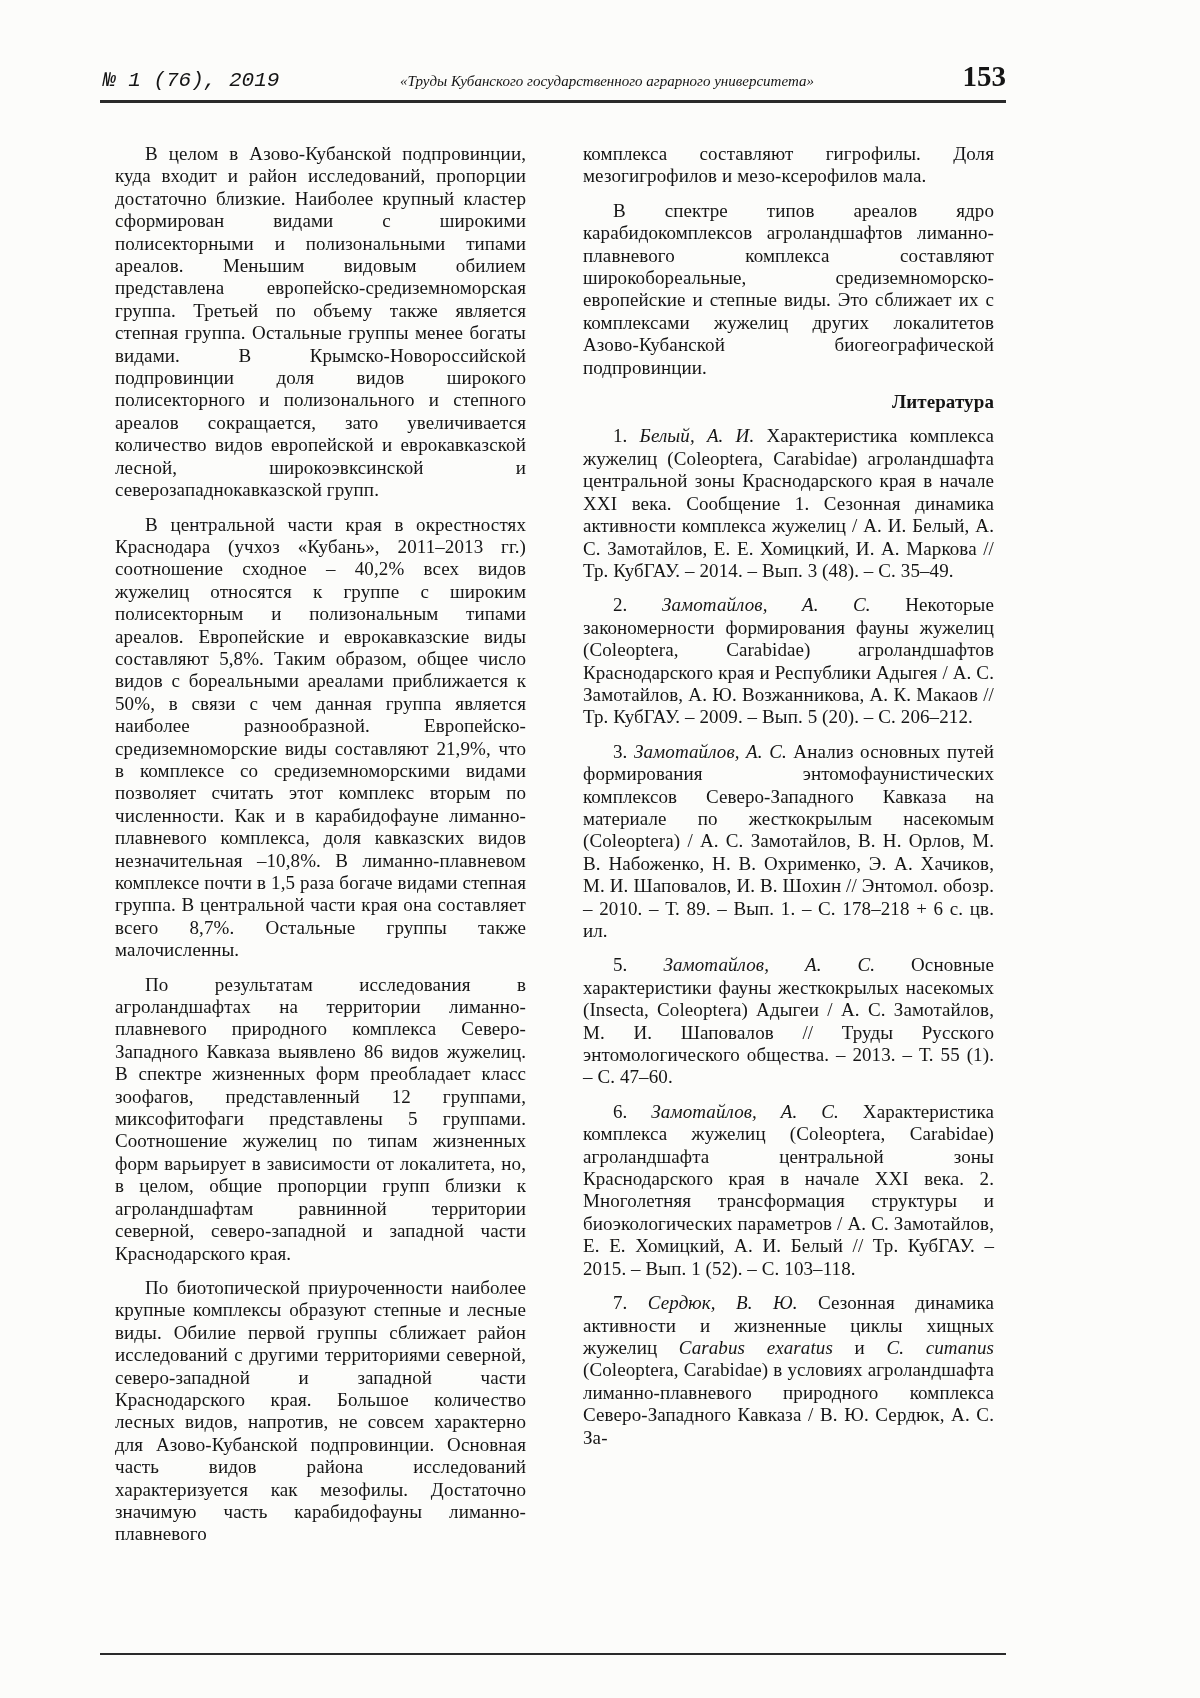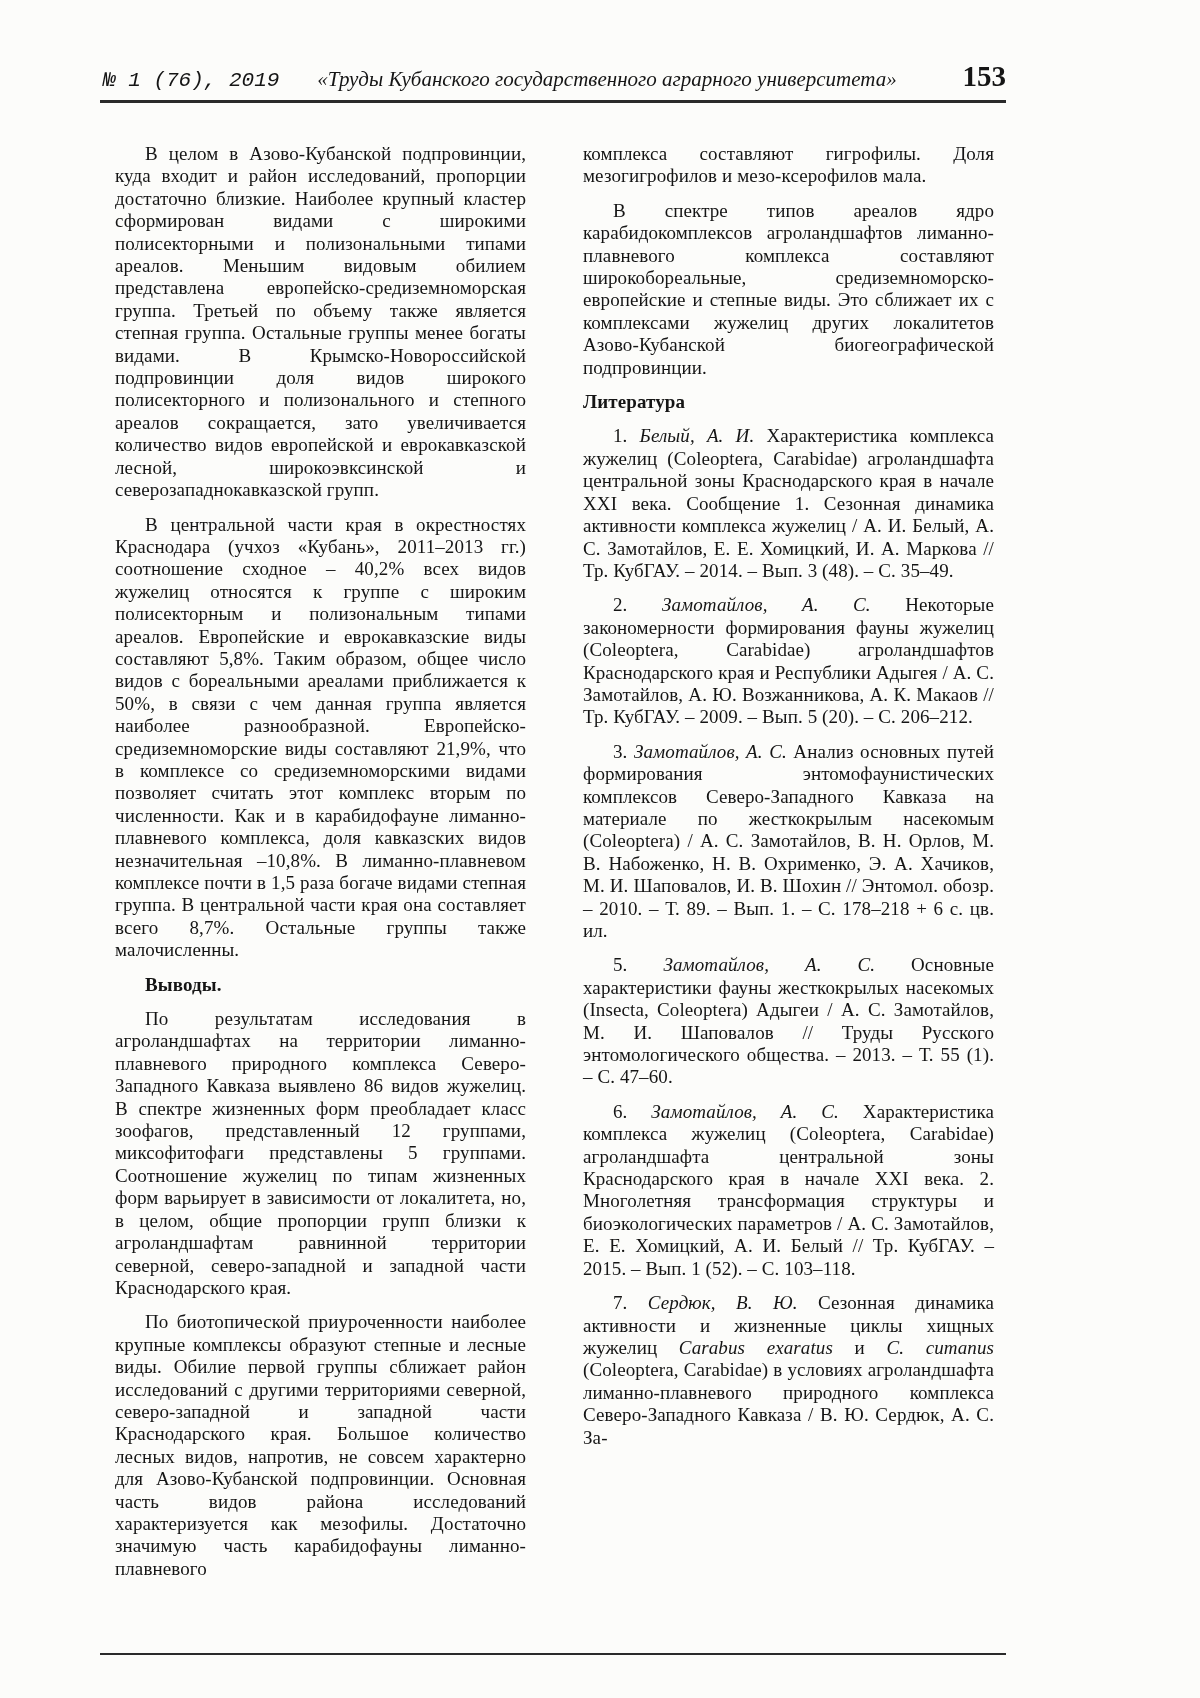--- a/index.html
+++ b/index.html
@@ -26,21 +26,21 @@
     align-items: baseline;
   }
   .issue {
     font-style: italic;
     font-size: 21px;
     white-space: nowrap;
     font-family: Liberation Mono, monospace;
   }
   .journal {
     font-style: italic;
-    font-size: 21px;
+    font-size: 15px;
     flex: 1;
     text-align: center;
     white-space: nowrap;
   }
   .pageno {
     font-weight: bold;
     font-size: 29px;
     white-space: nowrap;
     margin-left: 28px;
   }
@@ -67,21 +67,21 @@
     line-height: 22.4px;
     letter-spacing: 0.1px;
     hyphens: auto;
   }
   .blk {
     margin: 12px;
     text-indent: 30px;
   }
   .blk-h { font-weight: bold; }
   .blk-title {
-    text-align: left;
+    text-align: right;
     font-weight: bold;
     text-indent: 0;
   }
   .blk-p_cont { text-indent: 0; }
   .it { font-style: italic; }
   .footer-rule {
     position: absolute;
     top: 1653px;
     left: 100px;
     width: 906px;
@@ -99,21 +99,20 @@
     <span class="journal">«Труды Кубанского государственного аграрного университета»</span>
     <span class="pageno">153</span>
   </header>
 
   <div class="header-rule"></div>
 
   <main class="columns">
     <section class="col" id="col-left">
         <p class="blk blk-p"><span class="rm">В целом в Азово-Кубанской подпровинции, куда входит и район исследований, пропорции достаточно близкие. Наиболее крупный кластер сформирован видами с широкими полисекторными и полизональными типами ареалов. Меньшим видовым обилием представлена европейско-средиземноморская группа. Третьей по объему также является степная группа. Остальные группы менее богаты видами. В Крымско-Новороссийской подпровинции доля видов широкого полисекторного и полизонального и степного ареалов сокращается, зато увеличивается количество видов европейской и еврокавказской лесной, широкоэвксинской и северозападнокавказской групп.</span></p>
         <p class="blk blk-p"><span class="rm">В центральной части края в окрестностях Краснодара (учхоз «Кубань», 2011–2013 гг.) соотношение сходное – 40,2% всех видов жужелиц относятся к группе с широким полисекторным и полизональным типами ареалов. Европейские и еврокавказские виды составляют 5,8%. Таким образом, общее число видов с бореальными ареалами приближается к 50%, в связи с чем данная группа является наиболее разнообразной. Европейско-средиземноморские виды составляют 21,9%, что в комплексе со средиземноморскими видами позволяет считать этот комплекс вторым по численности. Как и в карабидофауне лиманно-плавневого комплекса, доля кавказских видов незначительная –10,8%. В лиманно-плавневом комплексе почти в 1,5 раза богаче видами степная группа. В центральной части края она составляет всего 8,7%. Остальные группы также малочисленны.</span></p>
-        <p class="blk blk-h"><span class="rm">Выводы.</span></p>
         <p class="blk blk-p"><span class="rm">По результатам исследования в агроландшафтах на территории лиманно-плавневого природного комплекса Северо-Западного Кавказа выявлено 86 видов жужелиц. В спектре жизненных форм преобладает класс зоофагов, представленный 12 группами, миксофитофаги представлены 5 группами. Соотношение жужелиц по типам жизненных форм варьирует в зависимости от локалитета, но, в целом, общие пропорции групп близки к агроландшафтам равнинной территории северной, северо-западной и западной части Краснодарского края.</span></p>
         <p class="blk blk-p"><span class="rm">По биотопической приуроченности наиболее крупные комплексы образуют степные и лесные виды. Обилие первой группы сближает район исследований с другими территориями северной, северо-западной и западной части Краснодарского края. Большое количество лесных видов, напротив, не совсем характерно для Азово-Кубанской подпровинции. Основная часть видов района исследований характеризуется как мезофилы. Достаточно значимую часть карабидофауны лиманно-плавневого</span></p>
       </section>
     <section class="col" id="col-right">
         <p class="blk blk-p_cont"><span class="rm">комплекса составляют гигрофилы. Доля мезогигрофилов и мезо-ксерофилов мала.</span></p>
         <p class="blk blk-p"><span class="rm">В спектре типов ареалов ядро карабидокомплексов агроландшафтов лиманно-плавневого комплекса составляют широкобореальные, средиземноморско-европейские и степные виды. Это сближает их с комплексами жужелиц других локалитетов Азово-Кубанской биогеографической подпровинции.</span></p>
         <p class="blk blk-title"><span class="rm">Литература</span></p>
         <p class="blk blk-ref"><span class="rm">1. </span><span class="it">Белый, А. И.</span><span class="rm"> Характеристика комплекса жужелиц (Coleoptera, Carabidae) агроландшафта центральной зоны Краснодарского края в начале XXI века. Сообщение 1. Сезонная динамика активности комплекса жужелиц / А. И. Белый, А. С. Замотайлов, Е. Е. Хомицкий, И. А. Маркова // Тр. КубГАУ. – 2014. – Вып. 3 (48). – С. 35–49.</span></p>
         <p class="blk blk-ref"><span class="rm">2. </span><span class="it">Замотайлов, А. С.</span><span class="rm"> Некоторые закономерности формирования фауны жужелиц (Coleoptera, Carabidae) агроландшафтов Краснодарского края и Республики Адыгея / А. С. Замотайлов, А. Ю. Возжанникова, А. К. Макаов // Тр. КубГАУ. – 2009. – Вып. 5 (20). – С. 206–212.</span></p>
         <p class="blk blk-ref"><span class="rm">3. </span><span class="it">Замотайлов, А. С.</span><span class="rm"> Анализ основных путей формирования энтомофаунистических комплексов Северо-Западного Кавказа на материале по жесткокрылым насекомым (Coleoptera) / А. С. Замотайлов, В. Н. Орлов, М. В. Набоженко, Н. В. Охрименко, Э. А. Хачиков, М. И. Шаповалов, И. В. Шохин // Энтомол. обозр. – 2010. – Т. 89. – Вып. 1. – С. 178–218 + 6 с. цв. ил.</span></p>

